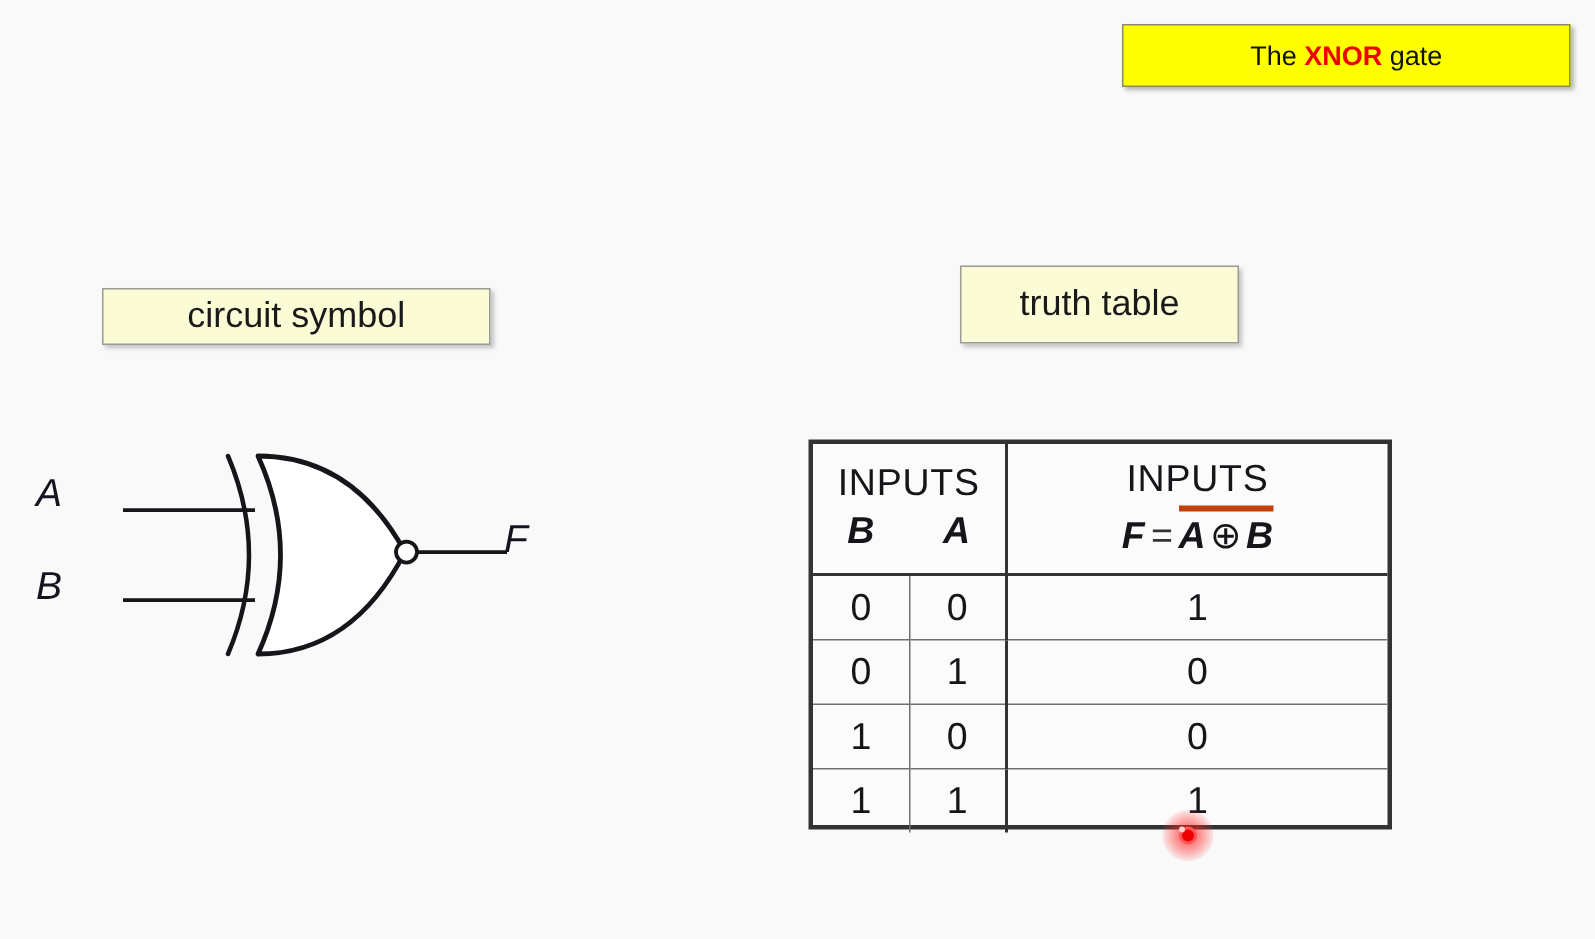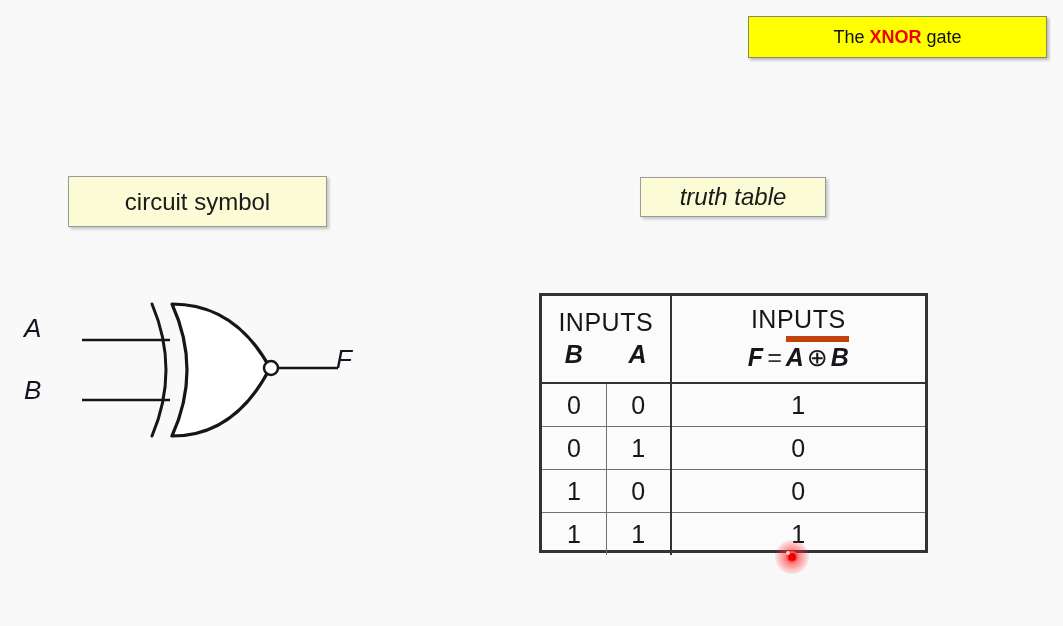--- a/index.html
+++ b/index.html
@@ -56,30 +56,29 @@
     box-shadow: 2px 2px 3px rgba(0,0,0,0.22);
     display: flex;
     align-items: center;
     justify-content: center;
     box-sizing: border-box;
     font-size: 24px;
     color: #1a1a1a;
   }
   #caption-circuit {
     left: 68px;
-    top: 176px;
+    top: 192px;
     width: 259px;
-    height: 51px;
+    height: 38px;
   }
   #caption-truth {
     left: 640px;
     top: 177px;
     width: 186px;
-    height: 40px;
-    font-style: italic;
+    height: 52px;
   }
 
   
   .circuit-area {
     position: absolute;
     left: 20px;
     top: 290px;
     width: 400px;
     height: 150px;
   }
@@ -167,21 +166,21 @@
     font-style: italic;
     font-weight: bold;
   }
   .formula .eq {
     font-style: italic;
     font-weight: normal;
     margin: 0 4px;
     color: #333;
   }
   .formula .bar {
-    border-top: 6px solid #c2410c;
+    border-top: 4px solid #c2410c;
     padding-top: 1px;
     display: inline-block;
   }
   .formula .xor {
     font-weight: normal;
     margin: 0 3px;
   }
 
   
   .laser {

